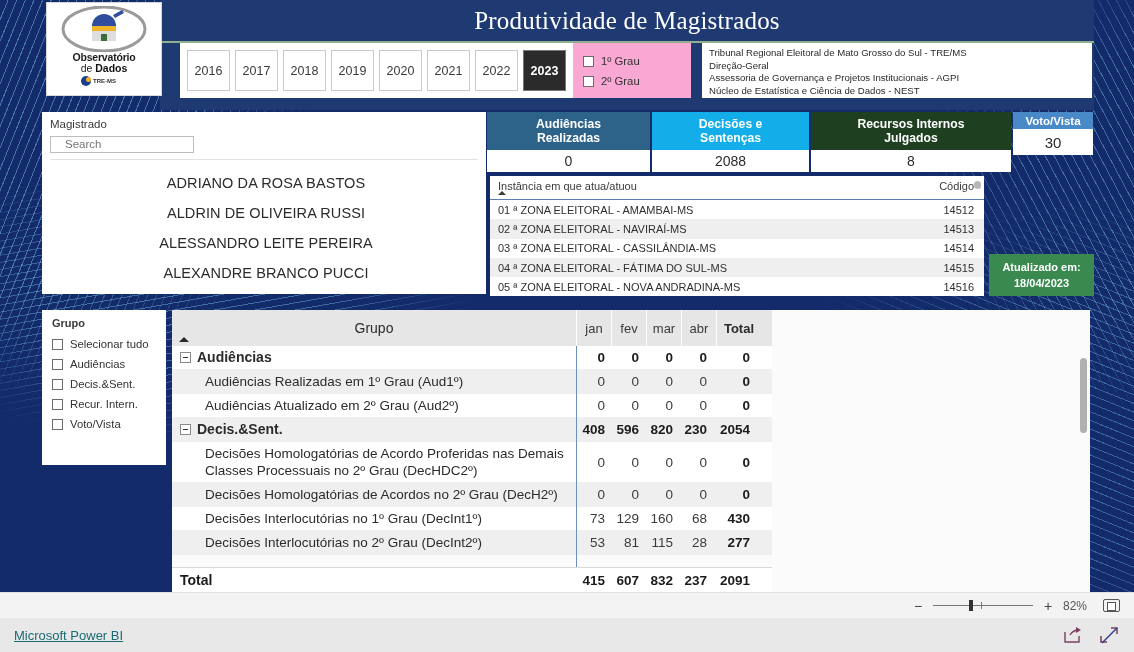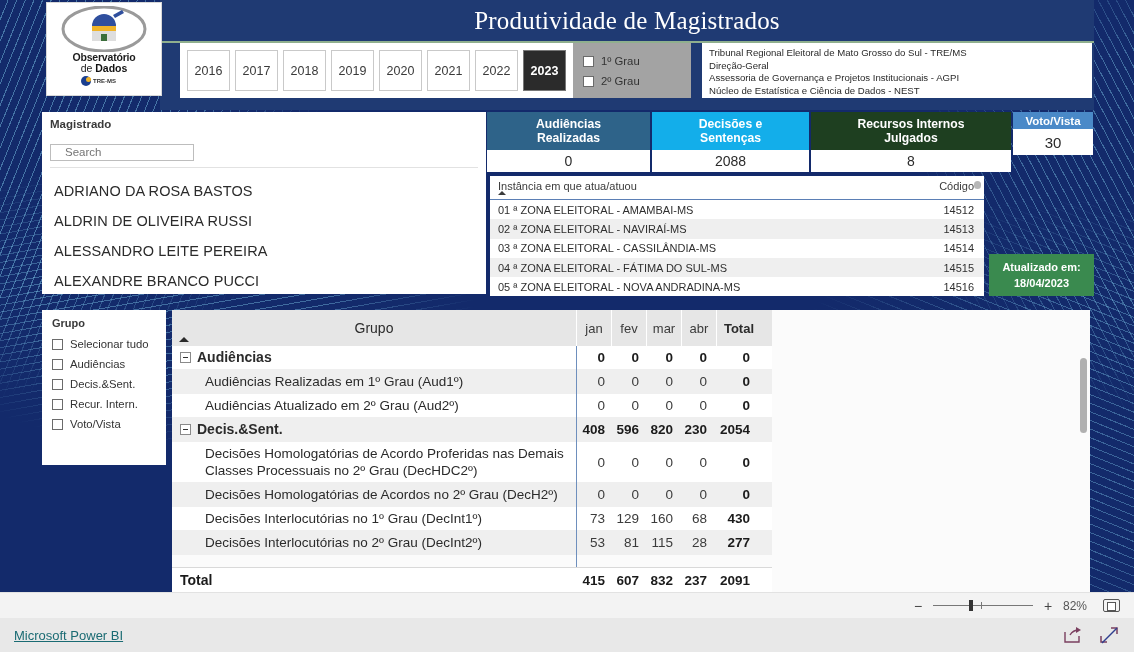--- a/index.html
+++ b/index.html
@@ -160,21 +160,21 @@
     color: #ffffff;
     border-color: #777;
     font-weight: bold;
   }
 
   
   .grau-slicer {
     position: absolute;
     left: 573px; top: 43px;
     width: 118px; height: 55px;
-    background: #a3a3a3;
+    background: #f9a8d4;
     padding: 8px 0 0 10px;
     box-sizing: border-box;
   }
   .grau-row { display: flex; align-items: center; gap: 7px; height: 21px; }
   .cbx {
     width: 11px; height: 11px;
     border: 1px solid #6b6b6b;
     background: #fff;
     box-sizing: border-box;
     flex: none;
@@ -200,22 +200,22 @@
   .magistrado {
     position: absolute;
     left: 42px; top: 112px;
     width: 444px; height: 182px;
     background: #ffffff;
     box-sizing: border-box;
     padding: 6px 8px 0 8px;
     overflow: hidden;
   }
   .magistrado .slicer-title {
-    font-size: 11.5px; font-weight: bold; color: #3a3a3a;
-    margin-bottom: 12px;
+    font-size: 11.5px; font-weight: normal; color: #3a3a3a;
+    margin-bottom: 4px;
   }
   .search-input {
     width: 144px; height: 17px;
     border: 1px solid #bdbdbd;
     font-size: 11.5px;
     color: #6d6d6d;
     padding: 0 14px;
     box-sizing: border-box;
     font-family: "Liberation Sans", sans-serif;
     background: #fff;
@@ -226,20 +226,21 @@
     margin: 6px 0 0 0;
   }
   .mag-list { margin-top: 8px; }
   .mag-item {
     font-size: 14.5px;
     color: #2b2b2b;
     height: 30px;
     line-height: 30px;
     padding-left: 4px;
     letter-spacing: .1px;
+    text-align: center;
   }
 
   
   .kpi {
     position: absolute;
     top: 112px;
     box-sizing: border-box;
   }
   .kpi .kpi-head {
     height: 38px;

